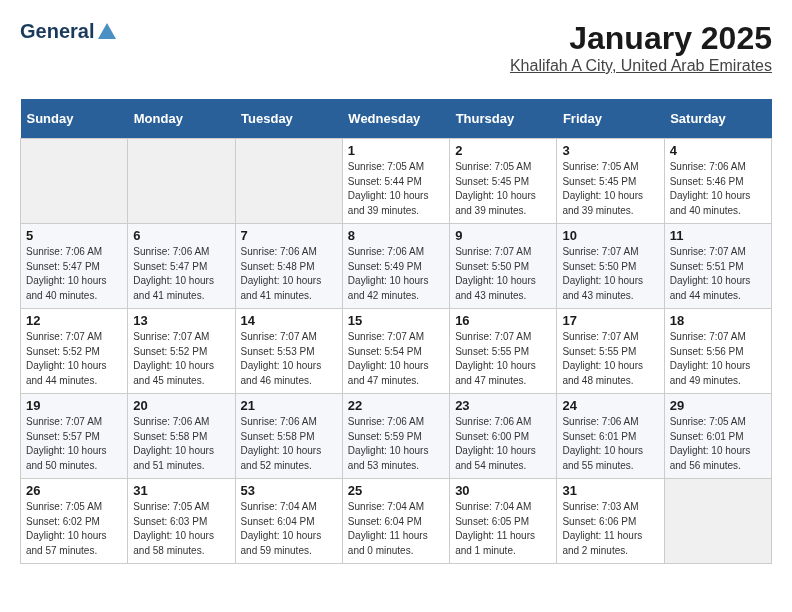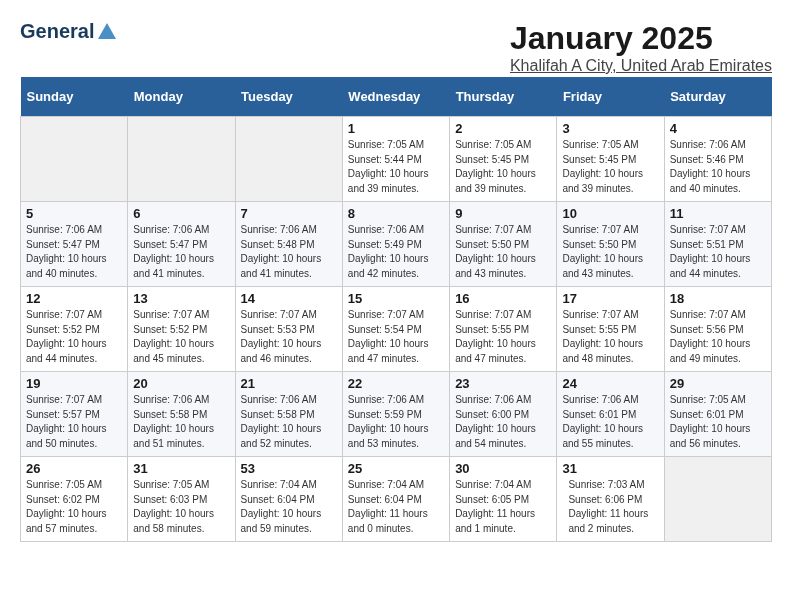--- a/index.html
+++ b/index.html
@@ -7,28 +7,29 @@
       font-family: Arial, sans-serif;
       background: #fff;
       width: 792px;
       min-height: 612px;
       padding: 20px;
     }
     .header {
       display: flex;
       justify-content: space-between;
       align-items: flex-start;
-      margin-bottom: 2px;
+      margin-bottom: 24px;
     }
     .logo {
       display: flex;
       flex-direction: column;
       align-items: flex-start;
     }
     .title-block {
+      text-align: right;
     }
     .main-title {
       font-size: 32px;
       font-weight: bold;
       color: #1a1a1a;
     }
     .subtitle {
       font-size: 16px;
       color: #444;
       text-decoration: underline;
@@ -320,21 +321,21 @@
         </td>
         <td>
           <div class="day-number">30</div>
           <div class="day-info" style="white-space: pre-line;">Sunrise: 7:04 AM
 Sunset: 6:05 PM
 Daylight: 11 hours
 and 1 minute.</div>
         </td>
         <td>
           <div class="day-number">31</div>
-          <div class="day-info" style="white-space: pre-line; margin-left: 6px;">Sunrise: 7:03 AM
+          <div class="day-info" style="white-space: pre-line;">Sunrise: 7:03 AM
 Sunset: 6:06 PM
 Daylight: 11 hours
 and 2 minutes.</div>
         </td>
         <td class="empty"></td>
       </tr>
     </tbody>
 </table>
 
 </body></html>

